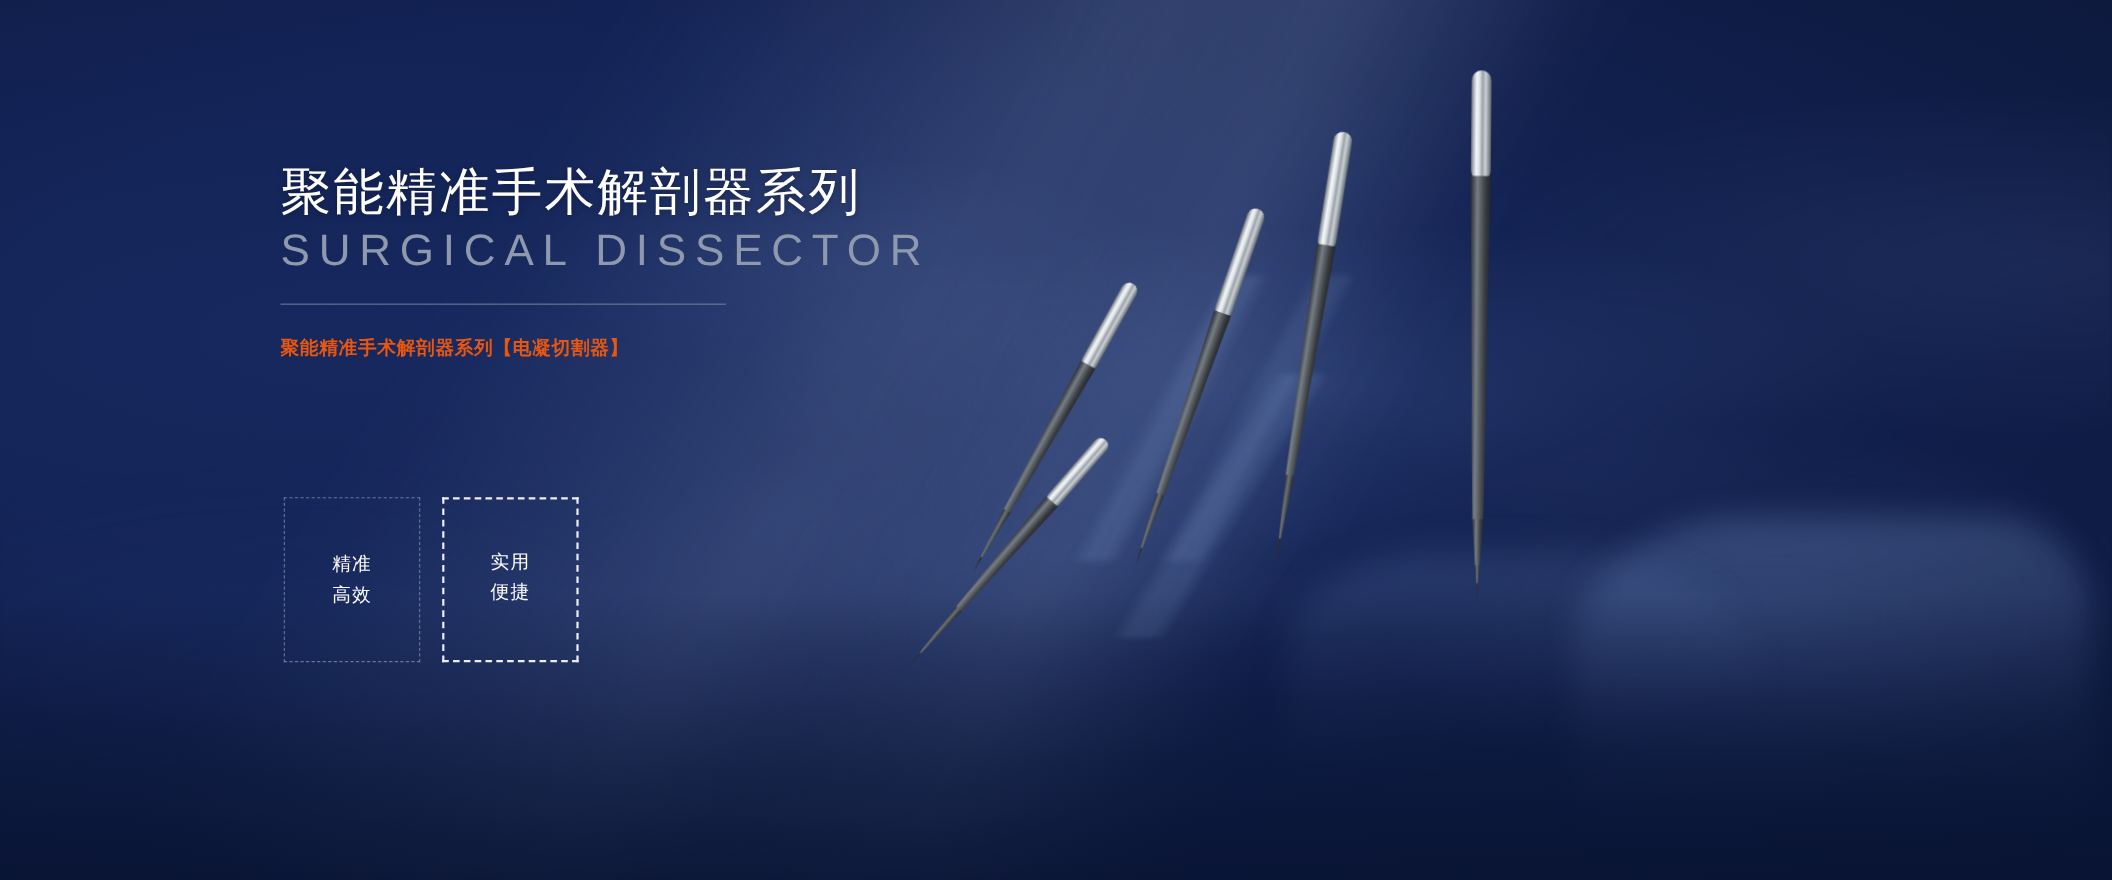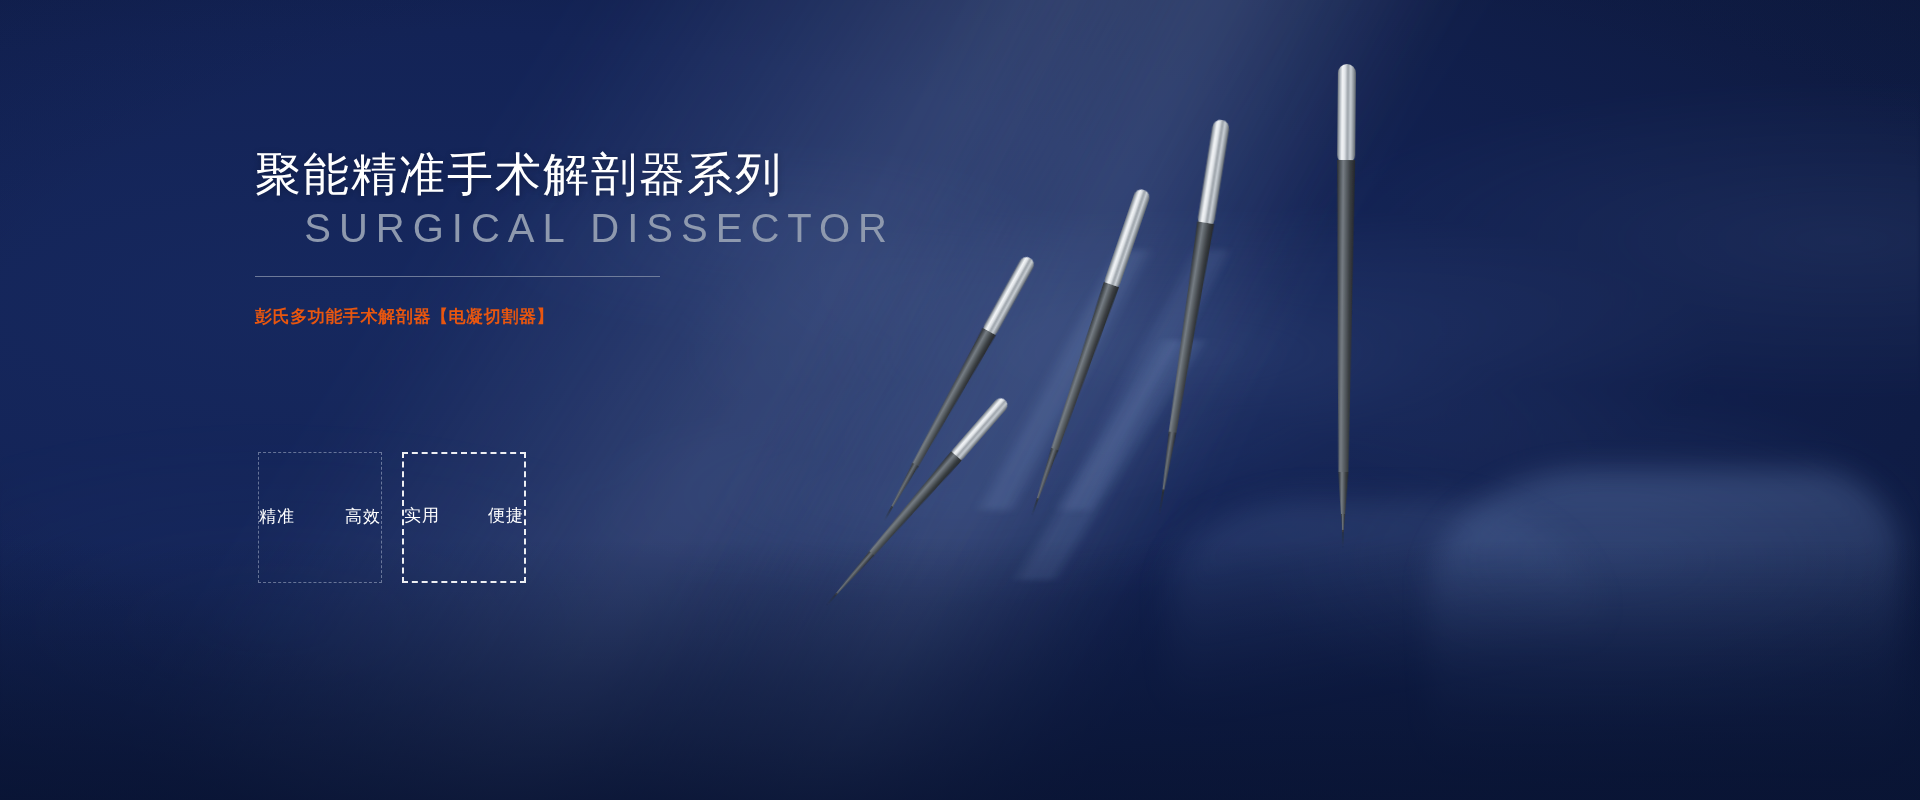--- a/index.html
+++ b/index.html
@@ -112,21 +112,20 @@
     text-shadow:0 1px 6px rgba(0,0,0,.28);
   }
   .title-en{
     margin-top:6px;
     font-size:40px;
     letter-spacing:8px;
     color:#8e99ae;
     font-weight:400;
     line-height:1.1;
     white-space:nowrap;
-    text-align:right;
   }
   .divider{
     margin-top:26px;
     width:405px;height:1px;
     background:#7d88a3;
     opacity:.85;
   }
   .subtitle{
     margin-top:28px;
     font-size:17px;
@@ -137,23 +136,23 @@
   }
 
   
   .features{
     position:absolute;left:258px;top:452px;
     display:flex;
     gap:20px;
     z-index:20;
   }
   .feature{
-    width:124px;height:131px;
-    display:flex;flex-direction:row;
-    align-items:center;justify-content:space-between;
+    width:124px;height:150px;
+    display:flex;flex-direction:column;
+    align-items:center;justify-content:center;
     color:#ffffff;
     font-size:17px;
     line-height:1.65;
     letter-spacing:1px;
   }
   .feature.dim{ border:1px dashed rgba(190,200,220,.48); }
   .feature.bright{ border:2px dashed rgba(255,255,255,.92);font-family:Liberation Mono, monospace; }
   .feature span{display:block;}
 
   
@@ -240,21 +239,21 @@
     </g>
   </svg>
 
   <div class="vignette"></div>
   <div class="bottom-fade"></div>
 
   <div class="copy">
     <div class="title-cn">聚能精准手术解剖器系列</div>
     <div class="title-en">SURGICAL DISSECTOR</div>
     <div class="divider"></div>
-    <div class="subtitle">彭氏多功能手术解剖器【电凝切割器】</div>
+    <div class="subtitle">聚能精准手术解剖器系列【电凝切割器】</div>
   </div>
 
   <div class="features">
     <div class="feature dim">
       <span>精准</span>
       <span>高效</span>
     </div>
     <div class="feature bright">
       <span>实用</span>
       <span>便捷</span>

